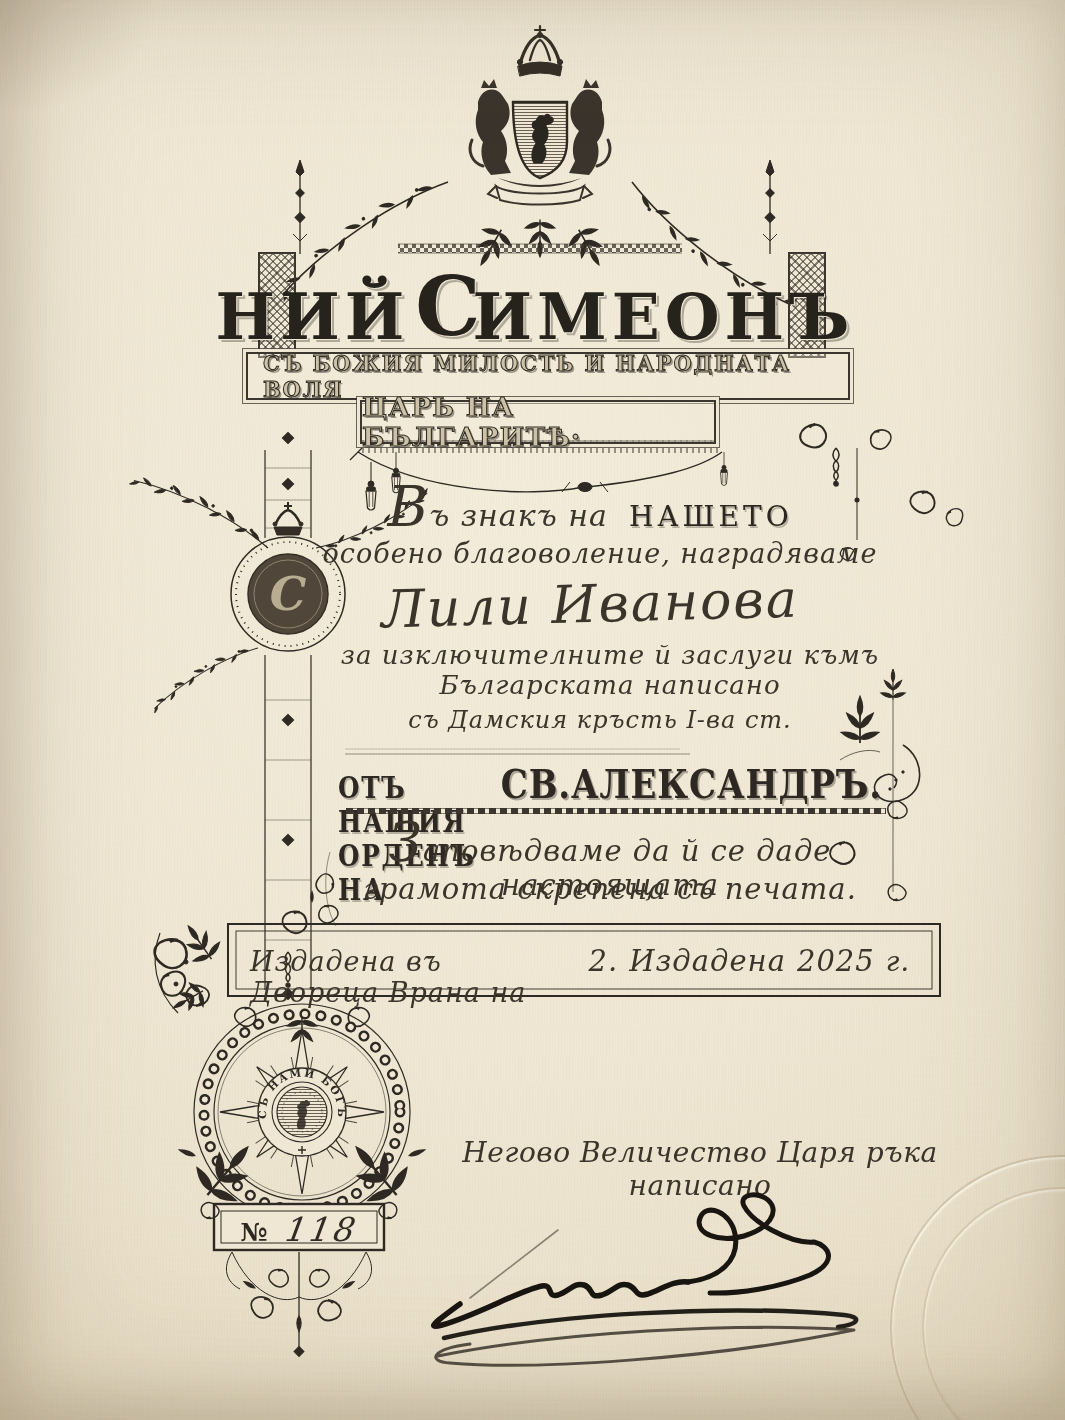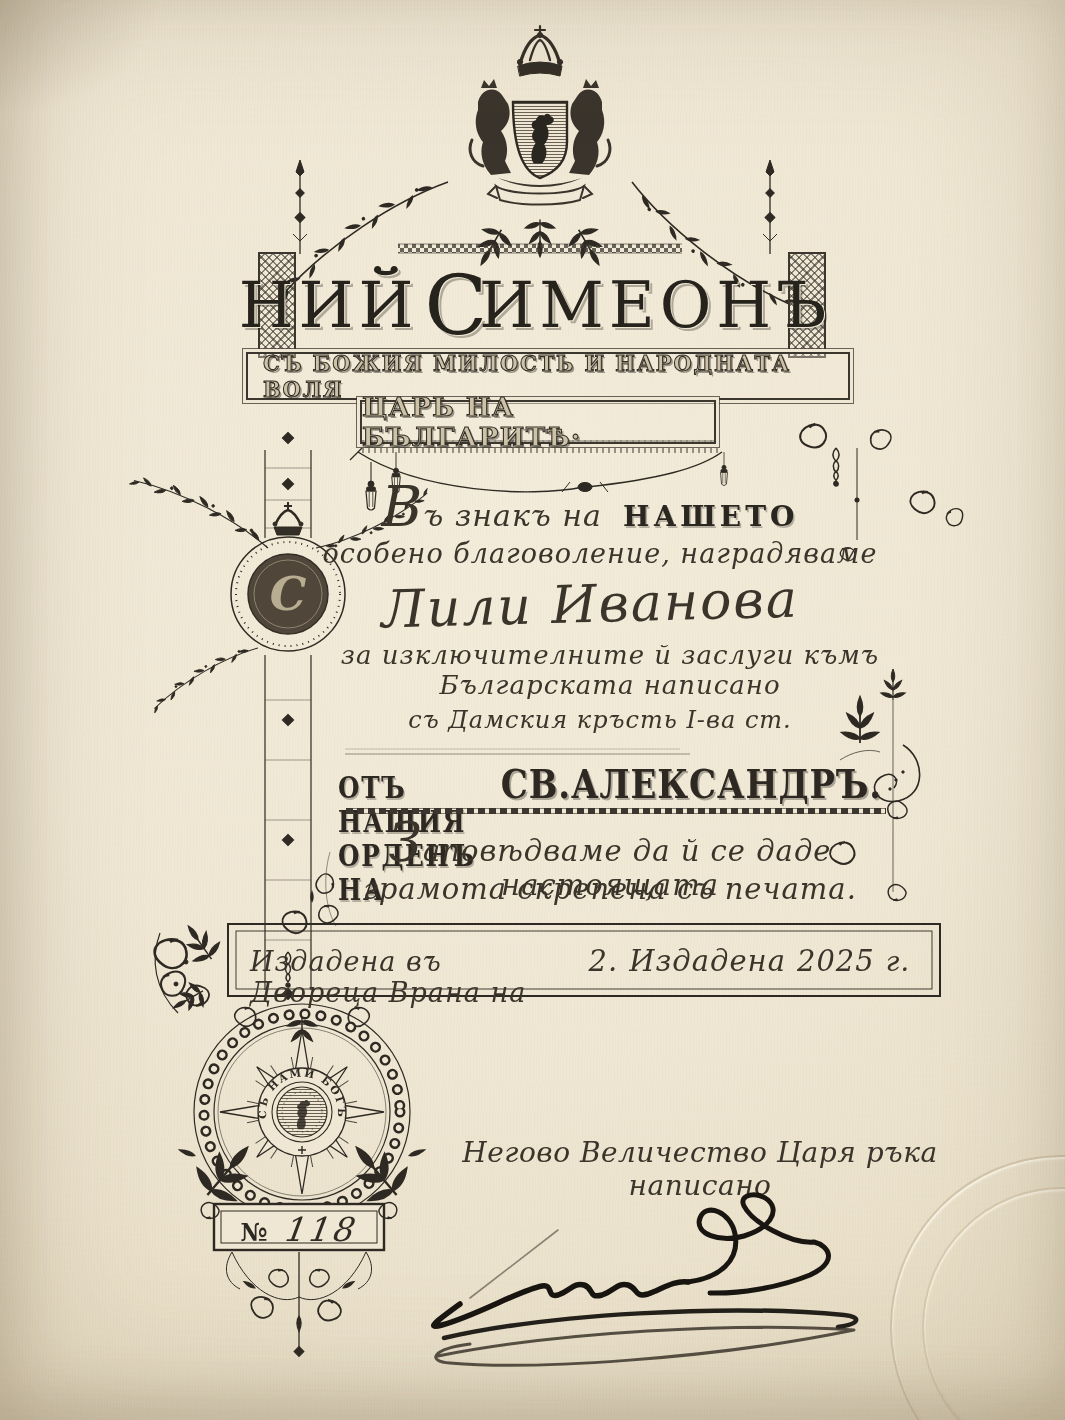--- a/index.html
+++ b/index.html
@@ -10,28 +10,28 @@
   .grain{position:absolute;inset:0;pointer-events:none;opacity:.8;
     background:
       repeating-linear-gradient(92deg, rgba(150,130,95,.035) 0 1px, transparent 1px 3px),
       repeating-linear-gradient(2deg, rgba(255,255,255,.035) 0 2px, transparent 2px 6px);}
   .vignette{position:absolute;inset:0;pointer-events:none;
     box-shadow:inset 0 0 150px rgba(110,92,64,.18), inset 0 -28px 50px rgba(110,92,64,.15), inset 30px 0 50px rgba(110,92,64,.08);}
   .corner-tl{position:absolute;left:0;top:0;width:220px;height:160px;pointer-events:none;
     background:radial-gradient(120% 120% at 0% 0%, rgba(100,85,60,.22) 0%, rgba(100,85,60,0) 60%);}
   .abs{position:absolute;}
   .ctr{text-align:center;}
-  .engraved-caps{font-weight:bold;color:#2a2620;margin-top:24px;}
+  .engraved-caps{font-weight:normal;color:#2a2620;margin-top:24px;}
   .outlined{font-weight:bold;color:#cdc2a8;-webkit-text-stroke:1.1px #332e26;
     text-shadow:2px 2px 0 rgba(51,46,38,.45);}
   .script{font-style:italic;color:#3a342b;letter-spacing:1px;}
   .init{display:inline-block;}
   .init::first-letter{font-size:1.85em;line-height:.72;}
-  .title-row{display:flex;justify-content:center;align-items:center;gap:6px;
-    font-weight:normal;color:#26221c;letter-spacing:5px;
+  .title-row{display:flex;justify-content:center;align-items:flex-end;gap:6px;
+    font-weight:bold;color:#26221c;letter-spacing:5px;
     text-shadow:1px 1px 0 #efe7d3, 3px 3px 0 rgba(38,34,28,.32);}
   .title-word{font-size:63px;}
   .title-initial{font-size:82px;letter-spacing:0;}
   .banner-box{border:2px solid #3b362e;box-shadow:0 0 0 3px #efe7d3, 0 0 0 4px rgba(59,54,46,.75);
     display:flex;align-items:center;justify-content:center;background:rgba(243,236,218,.35);}
   .pillar{border:2px solid #3b362e;background:
       repeating-linear-gradient(45deg, transparent 0 4px, rgba(45,41,34,.55) 4px 5.5px),
       repeating-linear-gradient(-45deg, transparent 0 4px, rgba(45,41,34,.55) 4px 5.5px);}
   .order-row{display:flex;justify-content:center;align-items:baseline;gap:14px;transform:scaleX(.85);}
   .order-prefix{font-size:29px;font-weight:bold;letter-spacing:2px;color:#2d2922;

